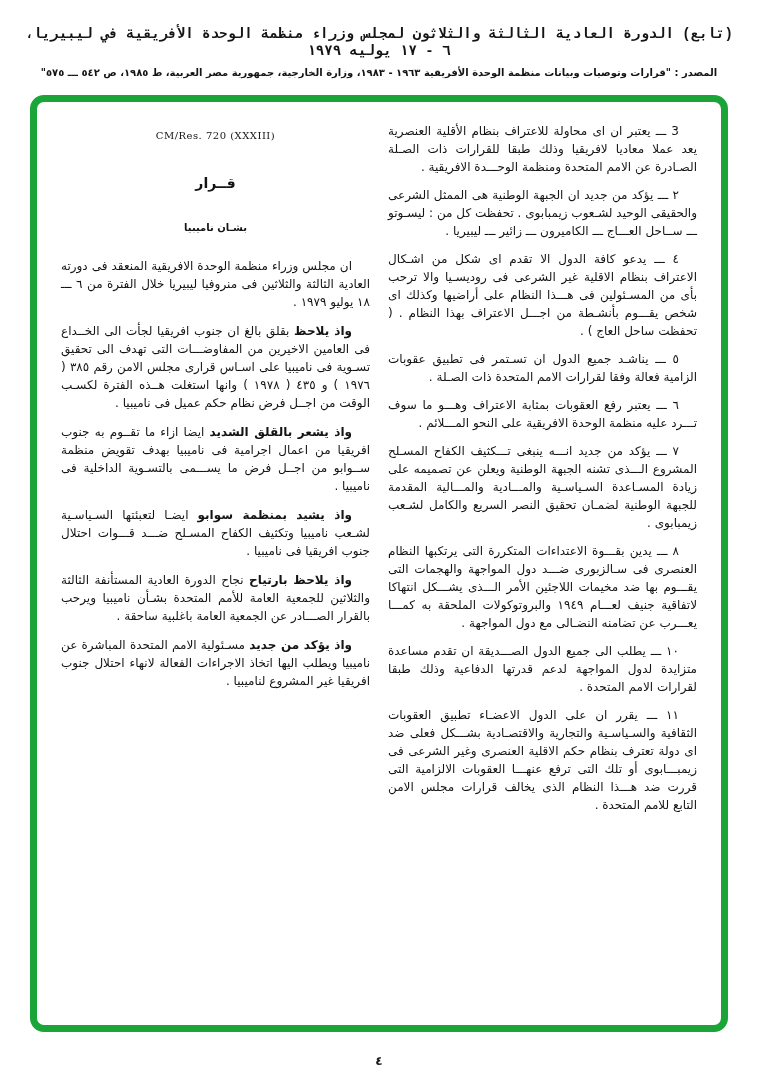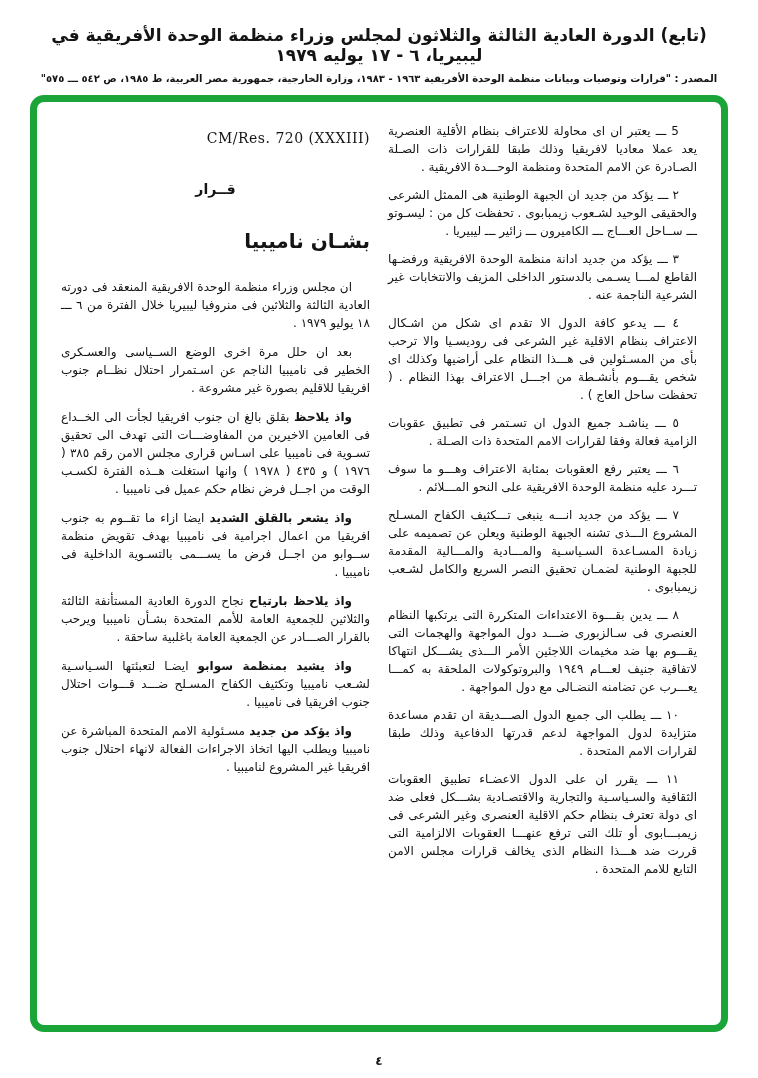--- a/index.html
+++ b/index.html
@@ -11,21 +11,21 @@
     color: #141414;
     position: relative;
     overflow: hidden;
   }
 
   
   .page-header {
     position: absolute; top: 25px; left: 20px; right: 20px;
     direction: rtl; text-align: center;
   }
-  .hdr1 { font-size: 17px; font-weight: bold; letter-spacing: 0; }
+  .hdr1 { font-size: 14px; font-weight: bold; letter-spacing: 0; font-family: Liberation Mono, monospace; }
   .hdr2 { font-size: 10px;  font-weight: bold; margin-top: 8px; }
 
   
   .frame {
     position: absolute; left: 30px; top: 95px;
     width: 698px; height: 937px;
     border: 7px solid #1ba438;
     border-radius: 14px;
     padding: 20px 24px 8px 24px;
     background: #ffffff;
@@ -35,27 +35,27 @@
     display: flex; direction: rtl; gap: 18px; height: 100%;
   }
   .col {
     flex: 1 1 0; min-width: 0;
     direction: rtl; text-align: justify;
     font-size: 12px; line-height: 1.5;
   }
 
   
   .ref {
-    direction: ltr; text-align: right;
+    direction: ltr; text-align: center;
     font-family: "DejaVu Serif", "Liberation Serif", serif;
-    font-size: 14px; letter-spacing: .5px;
+    font-size: 10px; letter-spacing: .5px;
     margin: 6px 0 30px 0; white-space: nowrap;
   }
   .doc-title    { text-align: center; font-weight: bold; font-size: 14px; margin: 0 0 26px 0; }
-  .doc-subtitle { text-align: right; font-weight: bold; font-size: 20px;   margin: 0 0 22px 0; }
+  .doc-subtitle { text-align: center; font-weight: bold; font-size: 10px;   margin: 0 0 22px 0; }
 
   .para { margin: 0 0 11px 0; text-indent: 18px; }
   .para b { font-weight: bold; }
   .item { margin: 0 0 10px 0; text-indent: 18px; }
   .item .num { white-space: nowrap; }
 
   
   .page-num {
     position: absolute; bottom: 10px; left: 0; right: 0;
     text-align: center; font-size: 12px; font-weight: bold;
@@ -66,42 +66,40 @@
 
 <header class="page-header">
   <div class="hdr1">(تابع) الدورة العادية الثالثة والثلاثون لمجلس وزراء منظمة الوحدة الأفريقية في ليبيريا، ٦ - ١٧ يوليه ١٩٧٩</div>
   <div class="hdr2">المصدر : "قرارات وتوصيات وبيانات منظمة الوحدة الأفريقية ١٩٦٣ - ١٩٨٣، وزارة الخارجية، جمهورية مصر العربية، ط ١٩٨٥، ص ٥٤٢ ـــ ٥٧٥"</div>
 </header>
 
 <main class="frame" style="border-color: rgb(27, 164, 56);">
   <div class="columns">
 
     <section class="col">
-      <p class="item"><span class="num">5 ـــ</span> <span>يعتبر ان اى محاولة للاعتراف بنظام الأقلية العنصرية يعد عملا معاديا لافريقيا وذلك طبقا للقرارات ذات الصـلة الصـادرة عن الامم المتحدة ومنظمة الوحـــدة الافريقية .</span></p>
+      <p class="item"><span class="num">3 ـــ</span> <span>يعتبر ان اى محاولة للاعتراف بنظام الأقلية العنصرية يعد عملا معاديا لافريقيا وذلك طبقا للقرارات ذات الصـلة الصـادرة عن الامم المتحدة ومنظمة الوحـــدة الافريقية .</span></p>
       <p class="item"><span class="num">٢ ـــ</span> <span>يؤكد من جديد ان الجبهة الوطنية هى الممثل الشرعى والحقيقى الوحيد لشـعوب زيمبابوى . تحفظت كل من : ليسـوتو ـــ ســاحل العـــاج ـــ الكاميرون ـــ زائير ـــ ليبيريا .</span></p>
-      <p class="item"><span class="num">٣ ـــ</span> <span>يؤكد من جديد ادانة منظمة الوحدة الافريقية ورفضـها القاطع لمـــا يسـمى بالدستور الداخلى المزيف والانتخابات غير الشرعية الناجمة عنه .</span></p>
       <p class="item"><span class="num">٤ ـــ</span> <span>يدعو كافة الدول الا تقدم اى شكل من اشـكال الاعتراف بنظام الاقلية غير الشرعى فى روديسـيا والا ترحب بأى من المسـئولين فى هـــذا النظام على أراضيها وكذلك اى شخص يقـــوم بأنشـطة من اجـــل الاعتراف بهذا النظام . ( تحفظت ساحل العاج ) .</span></p>
       <p class="item"><span class="num">٥ ـــ</span> <span>يناشـد جميع الدول ان تسـتمر فى تطبيق عقوبات الزامية فعالة وفقا لقرارات الامم المتحدة ذات الصـلة .</span></p>
       <p class="item"><span class="num">٦ ـــ</span> <span>يعتبر رفع العقوبات بمثابة الاعتراف وهـــو ما سوف تـــرد عليه منظمة الوحدة الافريقية على النحو المـــلائم .</span></p>
       <p class="item"><span class="num">٧ ـــ</span> <span>يؤكد من جديد انـــه ينبغى تـــكثيف الكفاح المسـلح المشروع الـــذى تشنه الجبهة الوطنية ويعلن عن تصميمه على زيادة المسـاعدة السـياسـية والمـــادية والمـــالية المقدمة للجبهة الوطنية لضمـان تحقيق النصر السريع والكامل لشـعب زيمبابوى .</span></p>
       <p class="item"><span class="num">٨ ـــ</span> <span>يدين بقـــوة الاعتداءات المتكررة التى يرتكبها النظام العنصرى فى سـالزبورى ضـــد دول المواجهة والهجمات التى يقـــوم بها ضد مخيمات اللاجئين الأمر الـــذى يشـــكل انتهاكا لاتفاقية جنيف لعـــام ١٩٤٩ والبروتوكولات الملحقة به كمـــا يعـــرب عن تضامنه النضـالى مع دول المواجهة .</span></p>
       <p class="item"><span class="num">١٠ ـــ</span> <span>يطلب الى جميع الدول الصـــديقة ان تقدم مساعدة متزايدة لدول المواجهة لدعم قدرتها الدفاعية وذلك طبقا لقرارات الامم المتحدة .</span></p>
       <p class="item"><span class="num">١١ ـــ</span> <span>يقرر ان على الدول الاعضـاء تطبيق العقوبات الثقافية والسـياسـية والتجارية والاقتصـادية بشـــكل فعلى ضد اى دولة تعترف بنظام حكم الاقلية العنصرى وغير الشرعى فى زيمبـــابوى أو تلك التى ترفع عنهـــا العقوبات الالزامية التى قررت ضد هـــذا النظام الذى يخالف قرارات مجلس الامن التابع للامم المتحدة .</span></p>
     </section>
 
     <section class="col">
       <div class="ref">CM/Res. 720  (XXXIII)</div>
       <h1 class="doc-title">قــرار</h1>
       <h2 class="doc-subtitle">بشـان ناميبيا</h2>
 
       <p class="para"><span>ان مجلس وزراء منظمة الوحدة الافريقية المنعقد فى دورته العادية الثالثة والثلاثين فى منروفيا ليبيريا خلال الفترة من ٦ ـــ ١٨ يوليو ١٩٧٩ .</span></p>
-      <p class="para"><span>بعد ان حلل مرة اخرى الوضع الســياسى والعسـكرى الخطير فى ناميبيا الناجم عن اسـتمرار احتلال نظــام جنوب افريقيا للاقليم بصورة غير مشروعة .</span></p>
       <p class="para"><b>واذ يلاحظ</b> <span>بقلق بالغ ان جنوب افريقيا لجأت الى الخــداع فى العامين الاخيرين من المفاوضـــات التى تهدف الى تحقيق تسـوية فى ناميبيا على اسـاس قرارى مجلس الامن رقم ٣٨٥ ( ١٩٧٦ ) و ٤٣٥ ( ١٩٧٨ ) وانها استغلت هــذه الفترة لكسـب الوقت من اجــل فرض نظام حكم عميل فى ناميبيا .</span></p>
       <p class="para"><b>واذ يشعر بالقلق الشديد</b> <span>ايضا ازاء ما تقــوم به جنوب افريقيا من اعمال اجرامية فى ناميبيا بهدف تقويض منظمة ســوابو من اجــل فرض ما يســـمى بالتسـوية الداخلية فى ناميبيا .</span></p>
+      <p class="para"><b>واذ يشيد بمنظمة سوابو</b> <span>ايضـا لتعبئتها السـياسـية لشـعب ناميبيا وتكثيف الكفاح المسـلح ضـــد قـــوات احتلال جنوب افريقيا فى ناميبيا .</span></p>
       <p class="para"><b>واذ يلاحظ بارتياح</b> <span>نجاح الدورة العادية المستأنفة الثالثة والثلاثين للجمعية العامة للأمم المتحدة بشـأن ناميبيا ويرحب بالقرار الصـــادر عن الجمعية العامة باغلبية ساحقة .</span></p>
-      <p class="para"><b>واذ يشيد بمنظمة سوابو</b> <span>ايضـا لتعبئتها السـياسـية لشـعب ناميبيا وتكثيف الكفاح المسـلح ضـــد قـــوات احتلال جنوب افريقيا فى ناميبيا .</span></p>
       <p class="para"><b>واذ يؤكد من جديد</b> <span>مسـئولية الامم المتحدة المباشرة عن ناميبيا ويطلب اليها اتخاذ الاجراءات الفعالة لانهاء احتلال جنوب افريقيا غير المشروع لناميبيا .</span></p>
     </section>
 
   </div>
 </main>
 
 <footer class="page-num">٤</footer>
 
 </body></html>

